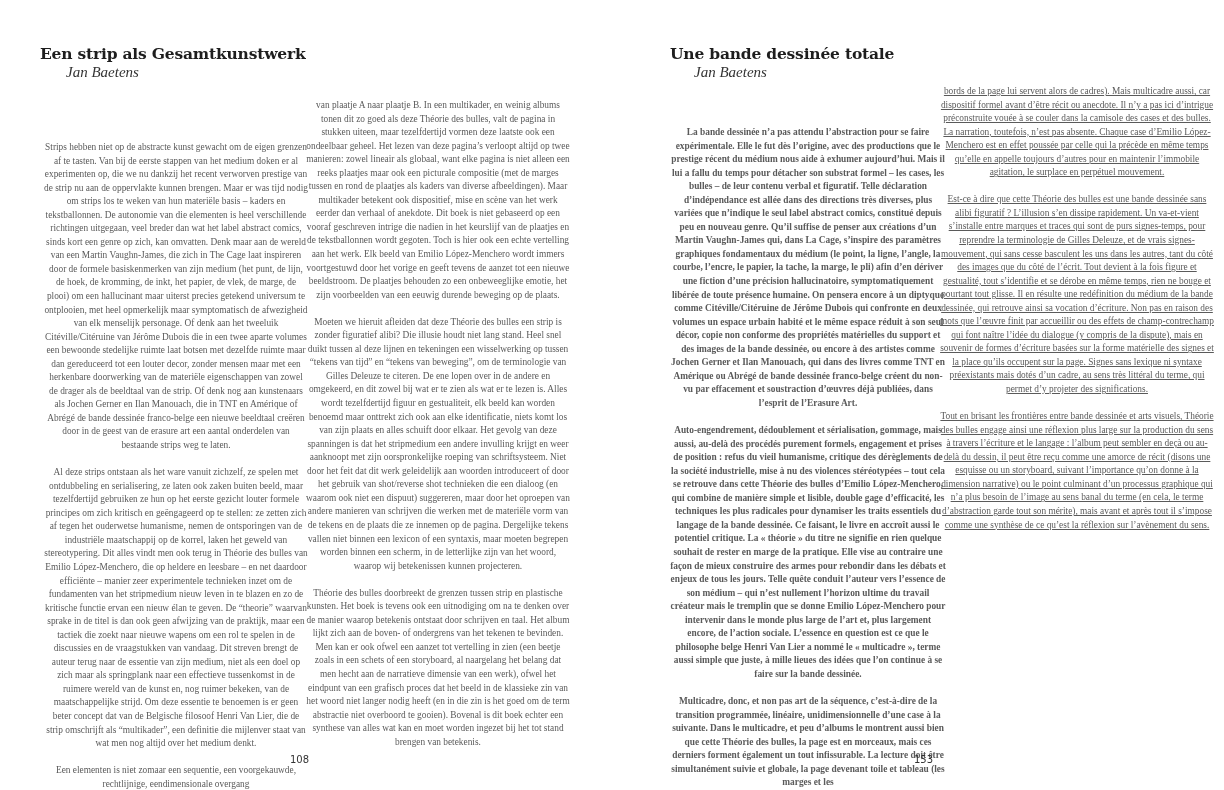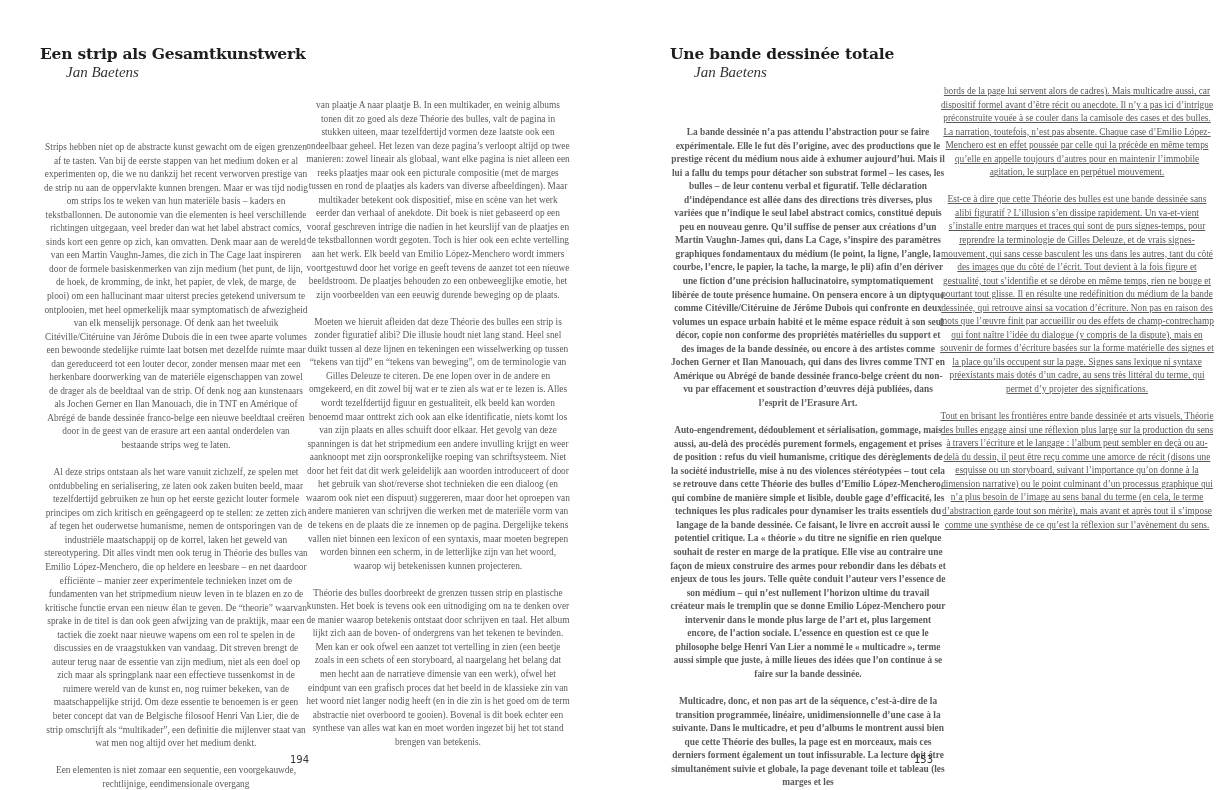--- a/index.html
+++ b/index.html
@@ -37,21 +37,21 @@
   <div class="col c1">
     <p>Strips hebben niet op de abstracte kunst gewacht om de eigen grenzen af te tasten. Van bij de eerste stappen van het medium doken er al experimenten op, die we nu dankzij het recent verworven prestige van de strip nu aan de oppervlakte kunnen brengen. Maar er was tijd nodig om strips los te weken van hun materiële basis – kaders en tekstballonnen. De autonomie van die elementen is heel verschillende richtingen uitgegaan, veel breder dan wat het label abstract comics, sinds kort een genre op zich, kan omvatten. Denk maar aan de wereld van een Martin Vaughn-James, die zich in The Cage laat inspireren door de formele basiskenmerken van zijn medium (het punt, de lijn, de hoek, de kromming, de inkt, het papier, de vlek, de marge, de plooi) om een hallucinant maar uiterst precies getekend universum te ontplooien, met heel opmerkelijk maar symptomatisch de afwezigheid van elk menselijk personage. Of denk aan het tweeluik Citéville/Citéruine van Jérôme Dubois die in een twee aparte volumes een bewoonde stedelijke ruimte laat botsen met dezelfde ruimte maar dan gereduceerd tot een louter decor, zonder mensen maar met een herkenbare doorwerking van de materiële eigenschappen van zowel de drager als de beeldtaal van de strip. Of denk nog aan kunstenaars als Jochen Gerner en Ilan Manouach, die in TNT en Amérique of Abrégé de bande dessinée franco-belge een nieuwe beeldtaal creëren door in de geest van de erasure art een aantal onderdelen van bestaande strips weg te laten.</p>
     <p>Al deze strips ontstaan als het ware vanuit zichzelf, ze spelen met ontdubbeling en serialisering, ze laten ook zaken buiten beeld, maar tezelfdertijd gebruiken ze hun op het eerste gezicht louter formele principes om zich kritisch en geëngageerd op te stellen: ze zetten zich af tegen het ouderwetse humanisme, nemen de ontsporingen van de industriële maatschappij op de korrel, laken het geweld van stereotypering. Dit alles vindt men ook terug in Théorie des bulles van Emilio López-Menchero, die op heldere en leesbare – en net daardoor efficiënte – manier zeer experimentele technieken inzet om de fundamenten van het stripmedium nieuw leven in te blazen en zo de kritische functie ervan een nieuw élan te geven. De “theorie” waarvan sprake in de titel is dan ook geen afwijzing van de praktijk, maar een tactiek die zoekt naar nieuwe wapens om een rol te spelen in de discussies en de vraagstukken van vandaag. Dit streven brengt de auteur terug naar de essentie van zijn medium, niet als een doel op zich maar als springplank naar een effectieve tussenkomst in de ruimere wereld van de kunst en, nog ruimer bekeken, van de maatschappelijke strijd. Om deze essentie te benoemen is er geen beter concept dat van de Belgische filosoof Henri Van Lier, die de strip omschrijft als “multikader”, een definitie die mijlenver staat van wat men nog altijd over het medium denkt.</p>
     <p>Een elementen is niet zomaar een sequentie, een voorgekauwde, rechtlijnige, eendimensionale overgang</p>
   </div>
   <div class="col c2">
     <p>van plaatje A naar plaatje B. In een multikader, en weinig albums tonen dit zo goed als deze Théorie des bulles, valt de pagina in stukken uiteen, maar tezelfdertijd vormen deze laatste ook een ondeelbaar geheel. Het lezen van deze pagina’s verloopt altijd op twee manieren: zowel lineair als globaal, want elke pagina is niet alleen een reeks plaatjes maar ook een picturale compositie (met de marges tussen en rond de plaatjes als kaders van diverse afbeeldingen). Maar multikader betekent ook dispositief, mise en scène van het werk eerder dan verhaal of anekdote. Dit boek is niet gebaseerd op een vooraf geschreven intrige die nadien in het keurslijf van de plaatjes en de tekstballonnen wordt gegoten. Toch is hier ook een echte vertelling aan het werk. Elk beeld van Emilio López-Menchero wordt immers voortgestuwd door het vorige en geeft tevens de aanzet tot een nieuwe beeldstroom. De plaatjes behouden zo een onbeweeglijke emotie, het zijn voorbeelden van een eeuwig durende beweging op de plaats.</p>
     <p>Moeten we hieruit afleiden dat deze Théorie des bulles een strip is zonder figuratief alibi? Die illusie houdt niet lang stand. Heel snel duikt tussen al deze lijnen en tekeningen een wisselwerking op tussen “tekens van tijd” en “tekens van beweging”, om de terminologie van Gilles Deleuze te citeren. De ene lopen over in de andere en omgekeerd, en dit zowel bij wat er te zien als wat er te lezen is. Alles wordt tezelfdertijd figuur en gestualiteit, elk beeld kan worden benoemd maar onttrekt zich ook aan elke identificatie, niets komt los van zijn plaats en alles schuift door elkaar. Het gevolg van deze spanningen is dat het stripmedium een andere invulling krijgt en weer aanknoopt met zijn oorspronkelijke roeping van schriftsysteem. Niet door het feit dat dit werk geleidelijk aan woorden introduceert of door het gebruik van shot/reverse shot technieken die een dialoog (en waarom ook niet een dispuut) suggereren, maar door het oproepen van andere manieren van schrijven die werken met de materiële vorm van de tekens en de plaats die ze innemen op de pagina. Dergelijke tekens vallen niet binnen een lexicon of een syntaxis, maar moeten begrepen worden binnen een scherm, in de letterlijke zijn van het woord, waarop wij betekenissen kunnen projecteren.</p>
     <p>Théorie des bulles doorbreekt de grenzen tussen strip en plastische kunsten. Het boek is tevens ook een uitnodiging om na te denken over de manier waarop betekenis ontstaat door schrijven en taal. Het album lijkt zich aan de boven- of ondergrens van het tekenen te bevinden. Men kan er ook ofwel een aanzet tot vertelling in zien (een beetje zoals in een schets of een storyboard, al naargelang het belang dat men hecht aan de narratieve dimensie van een werk), ofwel het eindpunt van een grafisch proces dat het beeld in de klassieke zin van het woord niet langer nodig heeft (en in die zin is het goed om de term abstractie niet overboord te gooien). Bovenal is dit boek echter een synthese van alles wat kan en moet worden ingezet bij het tot stand brengen van betekenis.</p>
   </div>
-  <div class="pagenum">194</div>
+  <div class="pagenum">108</div>
 </div>
 
 <div class="page right">
   <div class="title">Une bande dessinée totale</div>
   <div class="author">Jan Baetens</div>
   <div class="col c1">
     <p>La bande dessinée n’a pas attendu l’abstraction pour se faire expérimentale. Elle le fut dès l’origine, avec des productions que le prestige récent du médium nous aide à exhumer aujourd’hui. Mais il lui a fallu du temps pour détacher son substrat formel – les cases, les bulles – de leur contenu verbal et figuratif. Telle déclaration d’indépendance est allée dans des directions très diverses, plus variées que n’indique le seul label abstract comics, constitué depuis peu en nouveau genre. Qu’il suffise de penser aux créations d’un Martin Vaughn-James qui, dans La Cage, s’inspire des paramètres graphiques fondamentaux du médium (le point, la ligne, l’angle, la courbe, l’encre, le papier, la tache, la marge, le pli) afin d’en dériver une fiction d’une précision hallucinatoire, symptomatiquement libérée de toute présence humaine. On pensera encore à un diptyque comme Citéville/Citéruine de Jérôme Dubois qui confronte en deux volumes un espace urbain habité et le même espace réduit à son seul décor, copie non conforme des propriétés matérielles du support et des images de la bande dessinée, ou encore à des artistes comme Jochen Gerner et Ilan Manouach, qui dans des livres comme TNT en Amérique ou Abrégé de bande dessinée franco-belge créent du non-vu par effacement et soustraction d’œuvres déjà publiées, dans l’esprit de l’Erasure Art.</p>
     <p>Auto-engendrement, dédoublement et sérialisation, gommage, mais aussi, au-delà des procédés purement formels, engagement et prises de position : refus du vieil humanisme, critique des dérèglements de la société industrielle, mise à nu des violences stéréotypées – tout cela se retrouve dans cette Théorie des bulles d’Emilio López-Menchero, qui combine de manière simple et lisible, double gage d’efficacité, les techniques les plus radicales pour dynamiser les traits essentiels du langage de la bande dessinée. Ce faisant, le livre en accroît aussi le potentiel critique. La « théorie » du titre ne signifie en rien quelque souhait de rester en marge de la pratique. Elle vise au contraire une façon de mieux construire des armes pour rebondir dans les débats et enjeux de tous les jours. Telle quête conduit l’auteur vers l’essence de son médium – qui n’est nullement l’horizon ultime du travail créateur mais le tremplin que se donne Emilio López-Menchero pour intervenir dans le monde plus large de l’art et, plus largement encore, de l’action sociale. L’essence en question est ce que le philosophe belge Henri Van Lier a nommé le « multicadre », terme aussi simple que juste, à mille lieues des idées que l’on continue à se faire sur la bande dessinée.</p>
     <p>Multicadre, donc, et non pas art de la séquence, c’est-à-dire de la transition programmée, linéaire, unidimensionnelle d’une case à la suivante. Dans le multicadre, et peu d’albums le montrent aussi bien que cette Théorie des bulles, la page est en morceaux, mais ces derniers forment également un tout infissurable. La lecture doit être simultanément suivie et globale, la page devenant toile et tableau (les marges et les</p>
   </div>

